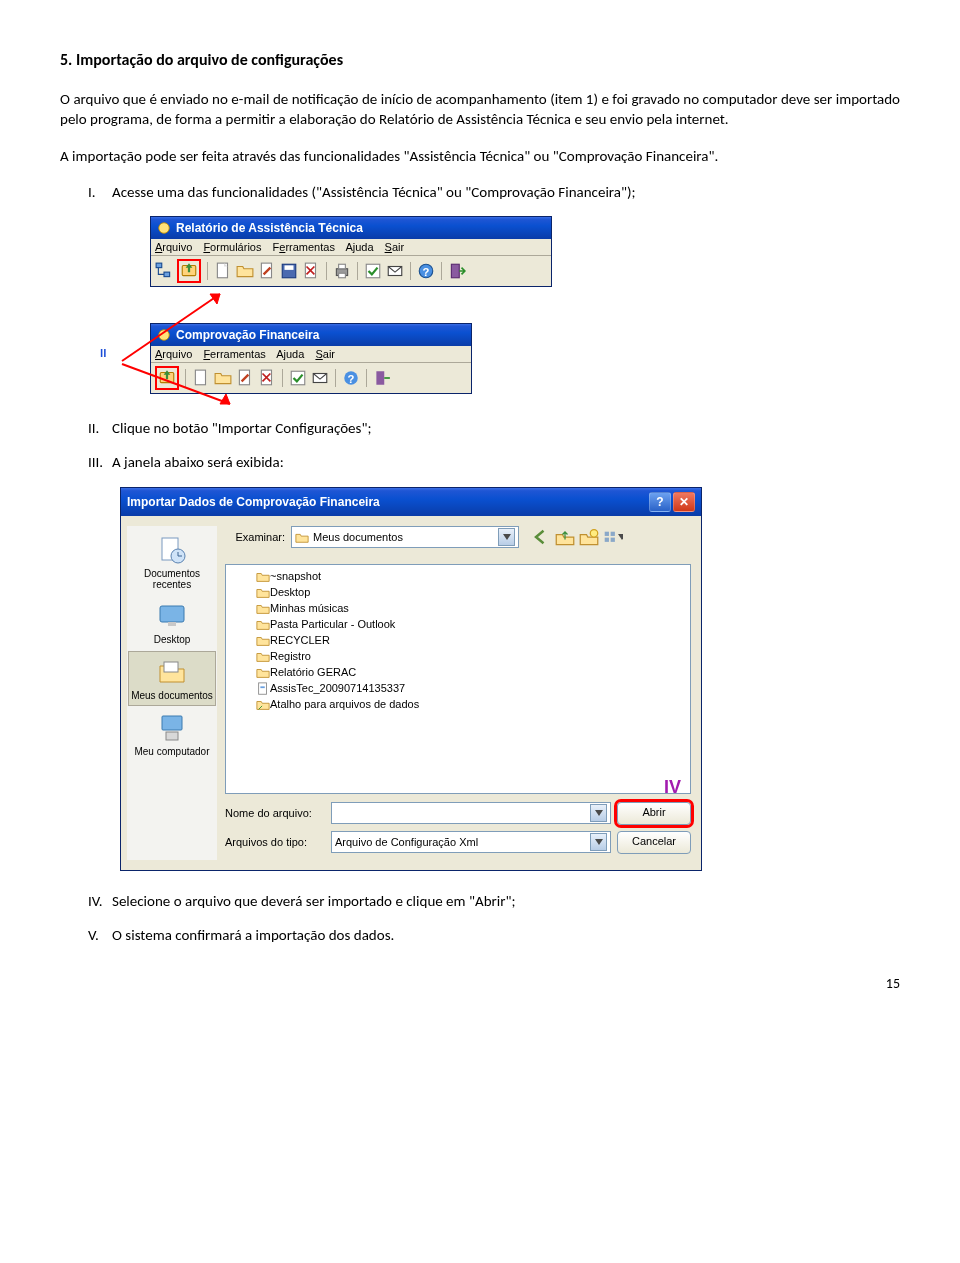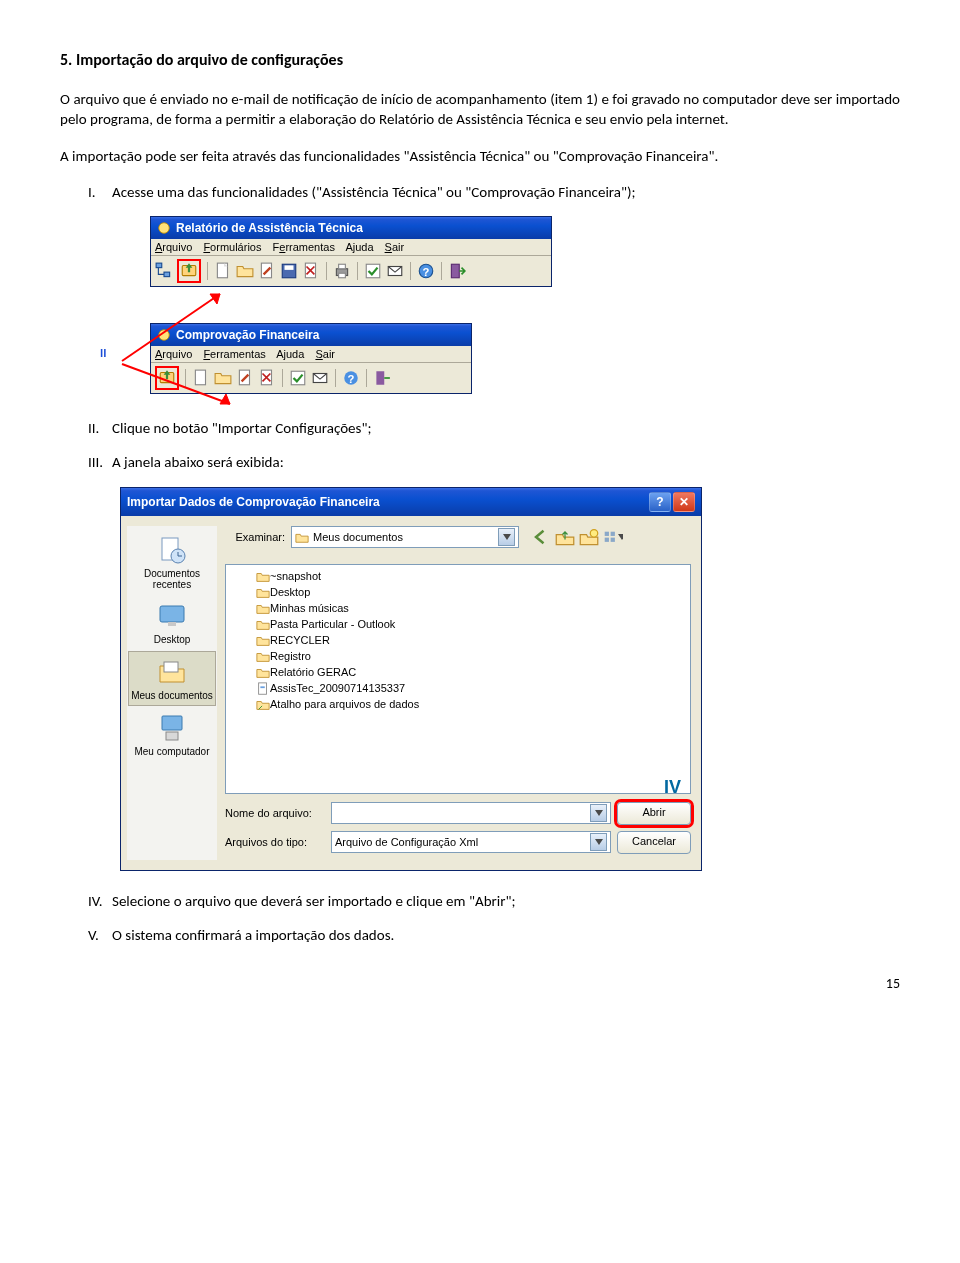--- a/index.html
+++ b/index.html
@@ -267,21 +267,21 @@
     cursor: default;
   }
   .xpbtn.red-border {
     outline: 3px solid #ff0000;
     outline-offset: 0px;
   }
   .label-iv {
     position: absolute;
     right: 20px;
     bottom: 72px;
-    color: #0369a1;
+    color: #a21caf;
     font-weight: bold;
     font-size: 18px;
   }
   .page-num {
     text-align: right;
     margin-top: 30px;
     font-size: 14px;
   }
 </style>
 </head>

